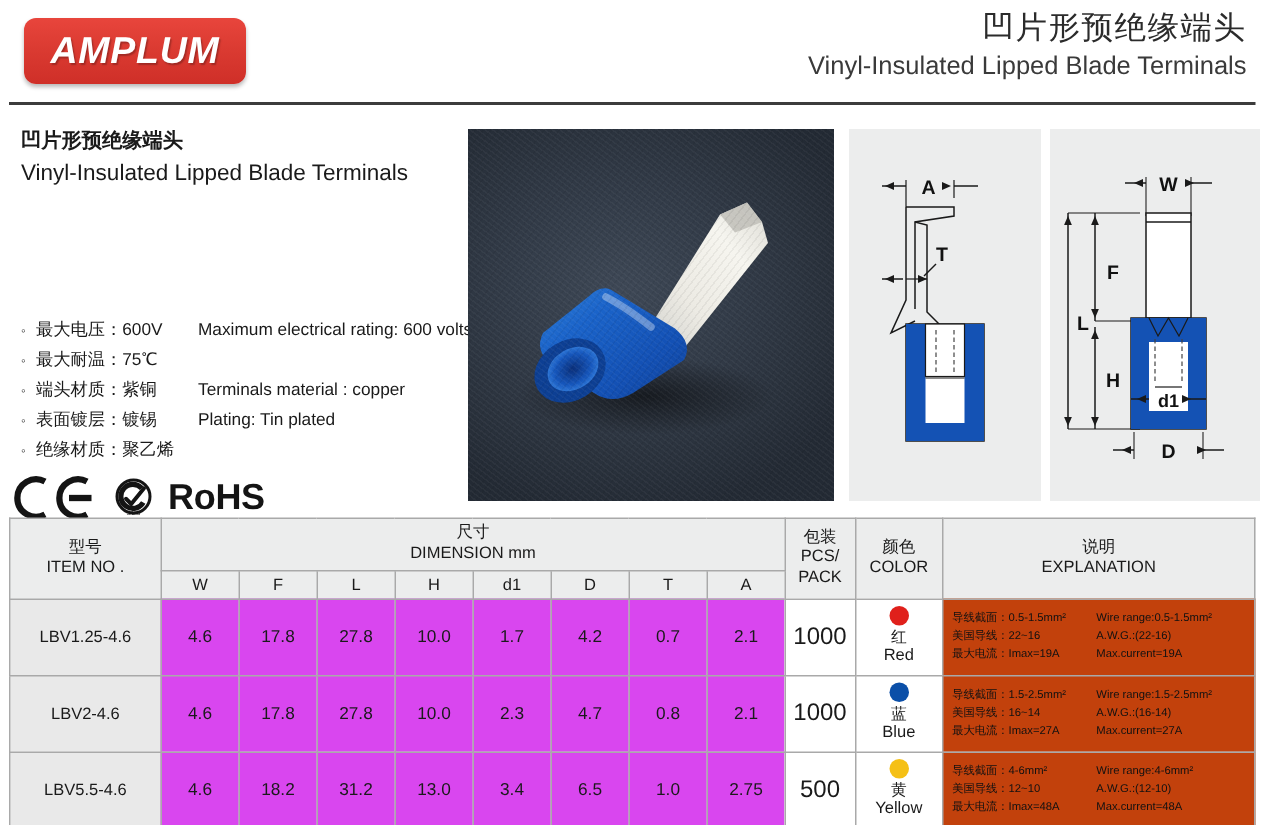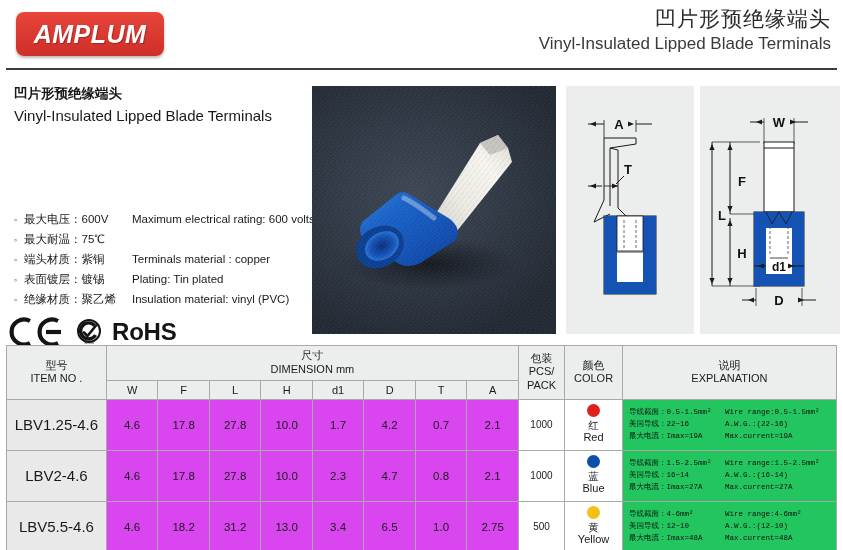--- a/index.html
+++ b/index.html
@@ -94,25 +94,25 @@
   table.spec-table thead th { background: #eceded; font-weight: normal; padding: 3px 2px; }
   .th-cn { font-size: 11px; display: block; line-height: 1.25; }
   .th-en { font-size: 11px; display: block; line-height: 1.25; }
   .col-item { width: 95px; }
   .col-dim { width: 49px; }
   .col-pack { width: 44px; }
   .col-color { width: 55px; }
   .col-expl { width: 196px; margin-left: 34px; }
 
   tbody tr { height: 51px; }
-  td.item-cell { background: #e9e9e9; font-size: 15px; }
+  td.item-cell { background: #e9e9e9; font-size: 11px; }
   td.num-cell { background: #d946ef; font-size: 11.5px; }
-  td.pack-cell { background: #ffffff; font-size: 10px; }
+  td.pack-cell { background: #ffffff; font-size: 16px; }
   td.color-cell { background: #ffffff; }
-  td.expl-cell { background: #22c55e; padding: 0 6px; font-family: Liberation Mono, monospace; }
+  td.expl-cell { background: #c2410c; padding: 0 6px; }
 
   .dot { width: 13px; height: 13px; border-radius: 50%; margin: 0 auto 2px; }
   .color-cn { font-size: 10.5px; line-height: 1.2; }
   .color-en { font-size: 11px; line-height: 1.25; }
 
   .expl-grid {
     display: grid;
     grid-template-columns: 96px 1fr;
     row-gap: 1px;
     font-size: 7.5px;
@@ -158,21 +158,20 @@
     <span class="spec-en">Terminals material : copper</span>
   </div>
   <div class="spec-row">
     <span class="spec-bullet">◦</span>
     <span class="spec-cn">表面镀层：镀锡</span>
     <span class="spec-en">Plating: Tin plated</span>
   </div>
   <div class="spec-row">
     <span class="spec-bullet">◦</span>
     <span class="spec-cn">绝缘材质：聚乙烯</span>
-    <span class="spec-en">Insulation material: vinyl (PVC)</span>
   </div>
 </div>
 
 <div class="certs">
   <svg class="ce-mark" width="58" height="30" viewBox="0 0 58 30">
     <path d="M22 4 A12.5 12.5 0 1 0 22 26" fill="none" stroke="#141414" stroke-width="4.2"></path>
     <path d="M50 4 A12.5 12.5 0 1 0 50 26" fill="none" stroke="#141414" stroke-width="4.2"></path>
     <rect x="38" y="12.9" width="15" height="4.2" fill="#141414"></rect>
   </svg>
   <svg class="sgs-mark" width="28" height="28" viewBox="0 0 28 28">

